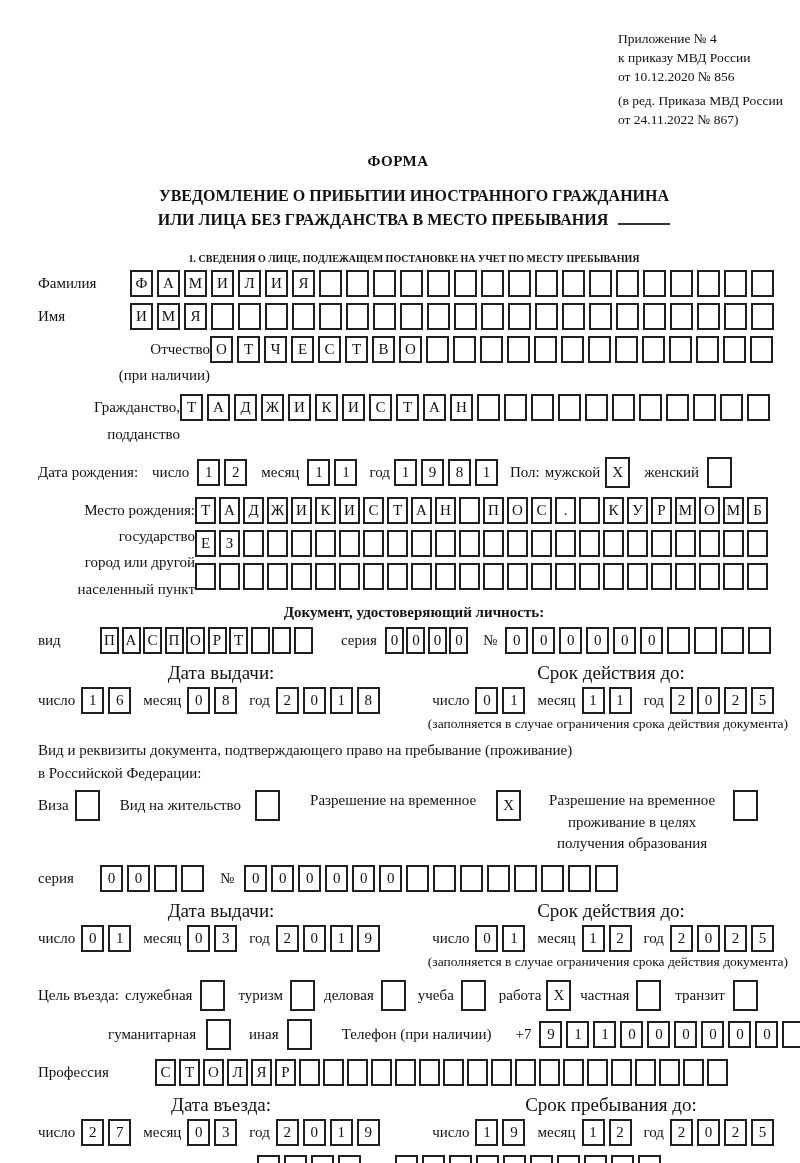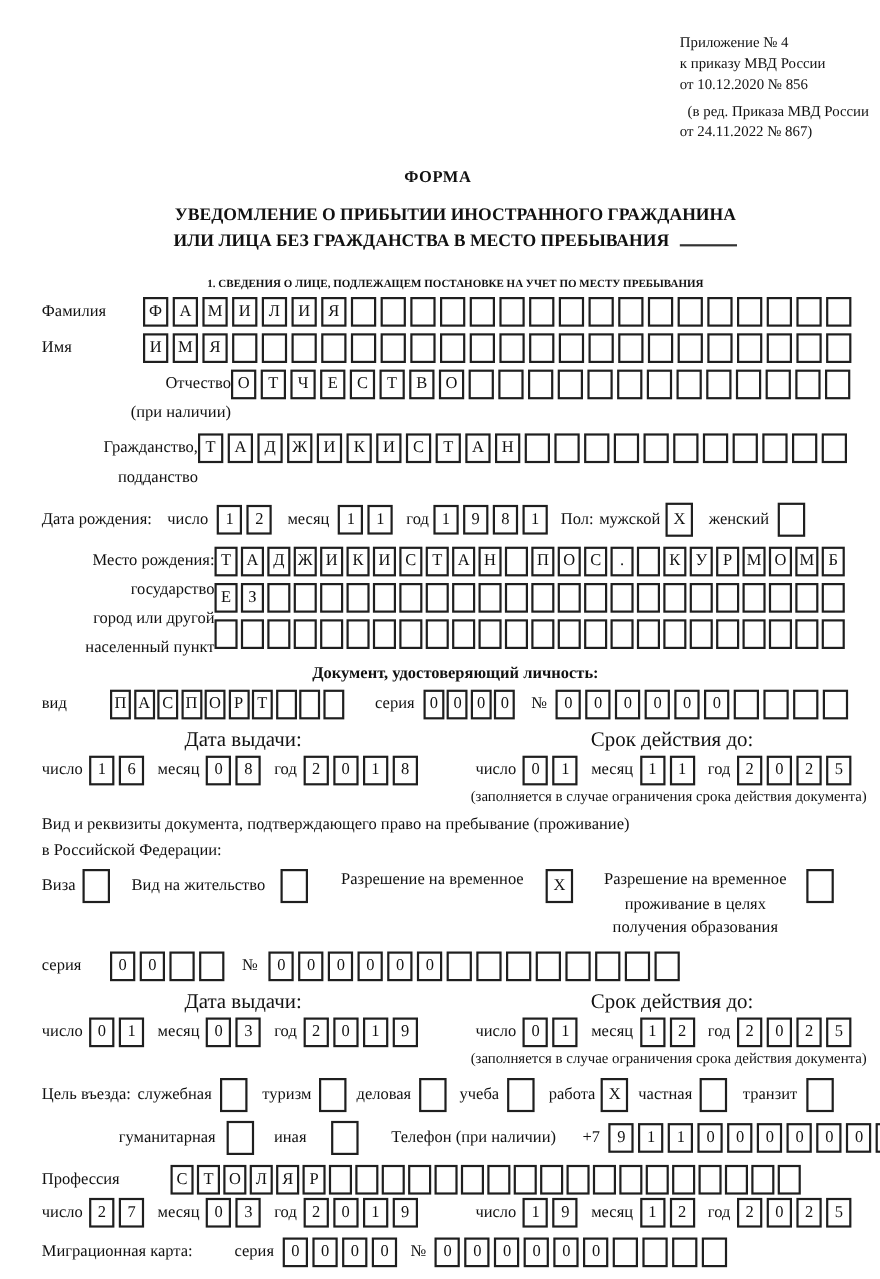--- a/index.html
+++ b/index.html
@@ -3,21 +3,21 @@
 <meta charset="utf-8">
 <style>
   html,body{margin:0;padding:0;}
   body{
     width:800px;height:1163px;background:#ffffff;color:#111;
     font-family:"Liberation Serif","DejaVu Serif",serif;
     font-size:15px;overflow:hidden;
   }
   .page{padding:30px 10px 0 38px;box-sizing:border-box;width:800px;height:1163px;}
   .ref{margin-left:580px;font-size:13.5px;line-height:1.4;}
-  .ref .gap{margin-top:5px;text-align:right;}
+  .ref .gap{margin-top:5px;}
   .forma{text-align:center;padding-right:32px;font-weight:bold;margin-top:24px;font-size:15px;letter-spacing:.5px;}
   .title{ text-align:center;font-weight:bold;font-size:16px;line-height:1.45;margin-top:14px;}
   .blank{display:inline-block;width:52px;border-bottom:2px solid #333;height:14px;margin-left:10px;}
   .sect{ text-align:center;font-weight:bold;font-size:10px;margin-top:22px;margin-bottom:6px;}
   .frow{display:flex;align-items:center;margin-top:6px;}
   .frow.top{align-items:flex-start;}
   .flabel{flex:none;}
   .cells{display:flex;flex:none;}
   .cell{
     flex:none;width:23px;height:27px;border:2px solid #1f1f1f;box-sizing:border-box;
@@ -522,21 +522,21 @@
     <div class="cells cb">
         <span class="cell"></span>
       </div>
   </div>
 
   <div class="frow" style="margin-top:8px">
     <span class="flabel" style="margin-left:70px;margin-right:10px">гуманитарная</span>
     <div class="cells cb">
         <span class="cell"></span>
       </div>
-    <span class="flabel" style="margin-left:14px;margin-right:22px">иная</span>
+    <span class="flabel" style="margin-left:14px;margin-right:8px">иная</span>
     <div class="cells cb">
         <span class="cell"></span>
       </div>
     <span class="flabel" style="margin-left:26px">Телефон (при наличии)</span>
     <span class="flabel" style="margin-left:24px;margin-right:8px">+7</span>
     <div class="cells">
         <span class="cell">9</span>
         <span class="cell">1</span>
         <span class="cell">1</span>
         <span class="cell">0</span>
@@ -572,20 +572,24 @@
         <span class="cell"></span>
         <span class="cell"></span>
         <span class="cell"></span>
         <span class="cell"></span>
         <span class="cell"></span>
         <span class="cell"></span>
         <span class="cell"></span>
       </div>
   </div>
 
+  <div class="dhdr">
+    <div class="lh">Дата въезда:</div>
+    <div class="rh">Срок пребывания до:</div>
+  </div>
   <div class="drow">
     <div class="dgrp">
       <span class="t">число</span>
       <div class="cells">
           <span class="cell">2</span>
           <span class="cell">7</span>
         </div>
       <span class="t">месяц</span>
       <div class="cells">
           <span class="cell">0</span>

